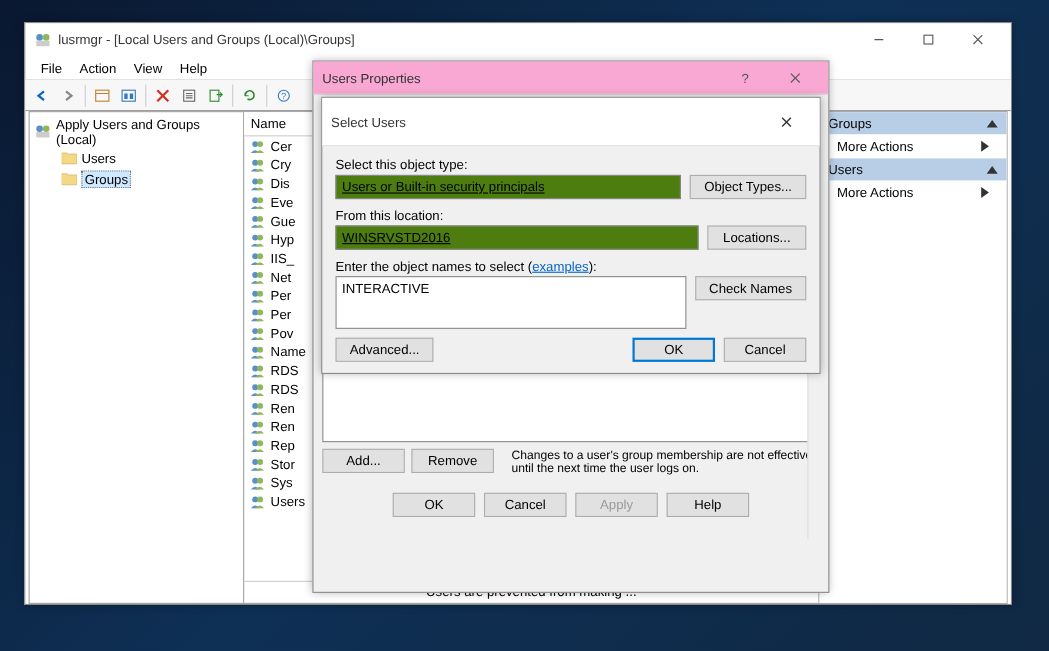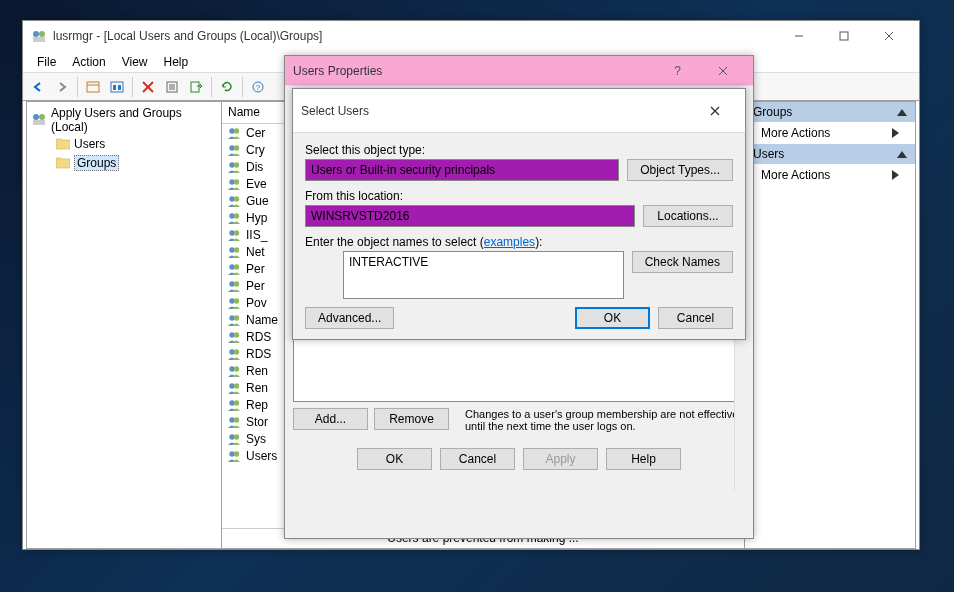--- a/index.html
+++ b/index.html
@@ -47,22 +47,22 @@
 .winbutton.default { border: 2px solid #0078d7; padding: 2px 11px; }
 .winbutton.disabled { color: #9a9a9a; }
 .note { font-size: 11px; margin-left: 10px; flex: 1; }
 .props-footer { display: flex; justify-content: center; gap: 8px; margin-top: 16px; }
 
 .select-win { left: 292px; top: 88px; width: 454px; height: 252px; background: #f0f0f0; }
 .select-win .titlebar { background: #fff; border-bottom: 1px solid #ddd; font-size: 12px; height: 44px; }
 .select-body { padding: 10px 12px; font-size: 12px; }
 .lbl { margin-bottom: 2px; }
 .fieldrow { display: flex; gap: 8px; align-items: center; margin-bottom: 8px; }
-.textbox { flex: 1; border: 1px solid #888; background: #a21caf; padding: 3px 5px; font-size: 12px; height: 22px; }
-.multibox { flex: 1; border: 1px solid #888; background: #fff; padding: 3px 5px; font-size: 12px; height: 48px; margin-left: 38px; }
+.textbox { flex: 1; border: 1px solid #888; background: #4d7c0f; padding: 3px 5px; font-size: 12px; height: 22px; text-decoration: underline; }
+.multibox { flex: 1; border: 1px solid #888; background: #fff; padding: 3px 5px; font-size: 12px; height: 48px; }
 .link { color: #0066cc; text-decoration: underline; }
 .select-footer { display: flex; gap: 8px; margin-top: 8px; }
 .select-footer .spacer { flex: 1; }
 .scrollbar { position: absolute; right: 3px; width: 16px; background: #f0f0f0; border-left: 1px solid #ddd; }
 </style>
 </head>
 <body>
 
 <div class="window main-win">
   <div class="titlebar">

